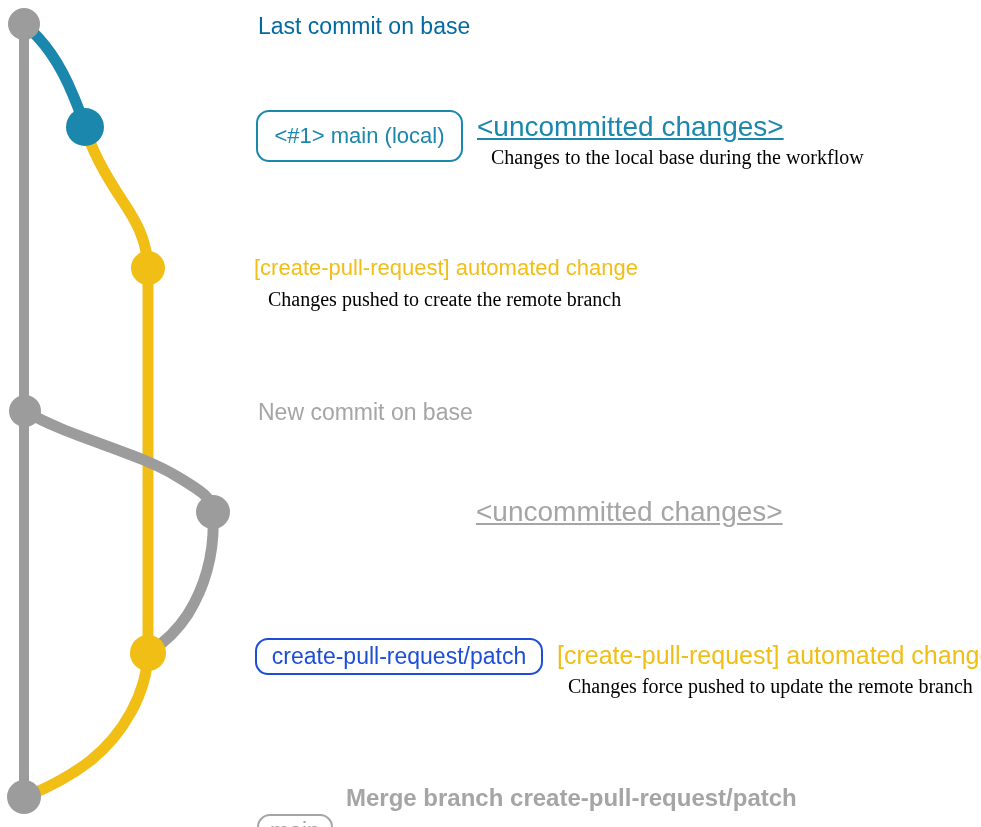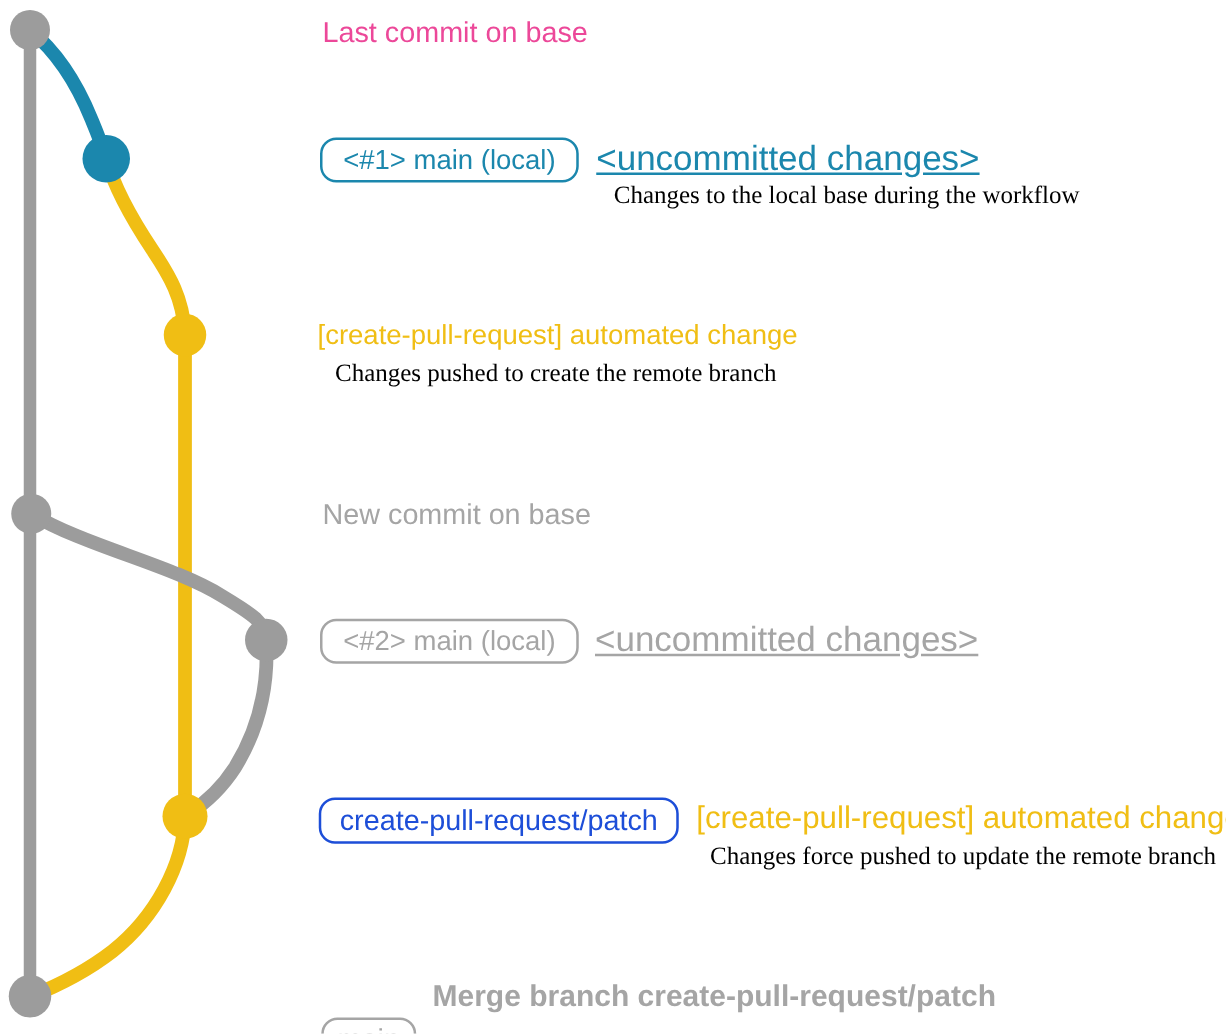--- a/index.html
+++ b/index.html
@@ -41,36 +41,33 @@
 
     <circle cx="24" cy="24" r="16" fill="#9C9C9C"></circle>
     <circle cx="85" cy="127" r="19" fill="#1B87AD"></circle>
     <circle cx="148" cy="268" r="17" fill="#F0BE14"></circle>
     <circle cx="25" cy="411" r="16" fill="#9C9C9C"></circle>
     <circle cx="213" cy="512" r="17" fill="#9C9C9C"></circle>
     <circle cx="148" cy="653" r="18" fill="#F0BE14"></circle>
     <circle cx="24" cy="797" r="17" fill="#9C9C9C"></circle>
   </svg>
 
-  <div class="abs label" style="left: 258px; top: 26px; color: #ec4899; text-align: center;">Last commit on base</div>
+  <div class="abs label" style="left: 258px; top: 26px; color: #0369a1; text-align: center;">Last commit on base</div>
 
-  <div class="badge" style="left: 256px; top: 110px; width: 207px; height: 36px; font-size: 22px; color: rgb(27, 135, 173);">
+  <div class="badge" style="left: 256px; top: 110px; width: 207px; height: 52px; font-size: 22px; color: rgb(27, 135, 173);">
     <span>&lt;#1&gt; main (local)</span>
   </div>
   <div class="abs heading" style="left: 477px; top: 127px; color: rgb(27, 135, 173);">&lt;uncommitted changes&gt;</div>
   <div class="abs desc" style="left:491px;top:157px">Changes to the local base during the workflow</div>
 
   <div class="abs heading-sm" style="left: 254px; top: 268px; color: rgb(240, 190, 20);">[create-pull-request] automated change</div>
   <div class="abs label" style="left: 258px; top: 412px; color: rgb(165, 165, 165);">New commit on base</div>
 
   <div class="abs desc" style="left:268px;top:299px">Changes pushed to create the remote branch</div>
 
-  <div class="badge" style="left: 256px; top: 495px; width: 207px; height: 36px; font-size: 22px; color: rgb(165, 165, 165);">
-    <span>&lt;#2&gt; main (local)</span>
-  </div>
   <div class="abs heading" style="left: 476px; top: 512px; color: rgb(165, 165, 165);">&lt;uncommitted changes&gt;</div>
 
   <div class="badge" style="left: 255px; top: 638px; width: 288px; height: 37px; font-size: 23px; color: #1d4ed8;">
     <span>create-pull-request/patch</span>
   </div>
   <div class="abs heading-lg" style="left: 557px; top: 655px; color: rgb(240, 190, 20);">[create-pull-request] automated change</div>
   <div class="abs desc" style="left:568px;top:686px">Changes force pushed to update the remote branch</div>
 
   <div class="badge" style="left: 257px; top: 782px; width: 76px; height: 34px; font-size: 23px; color: rgb(165, 165, 165); margin-top: 32px;">
     <span>main</span>

